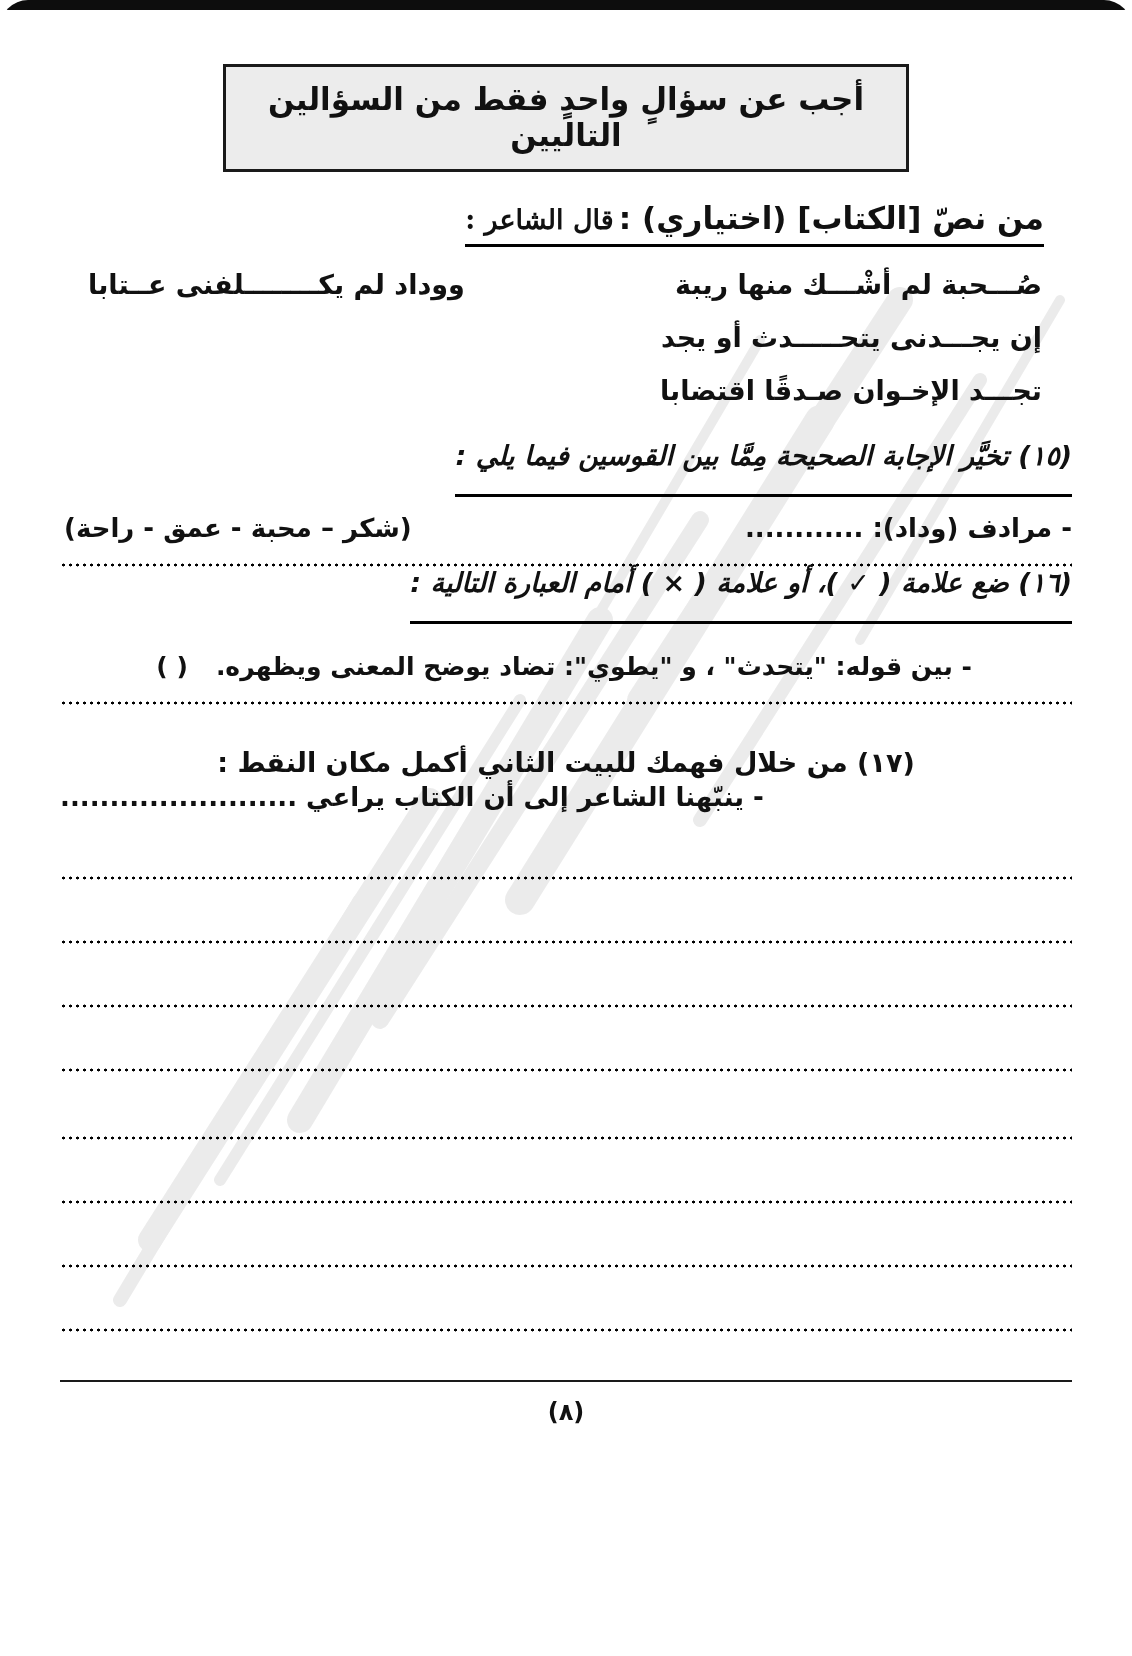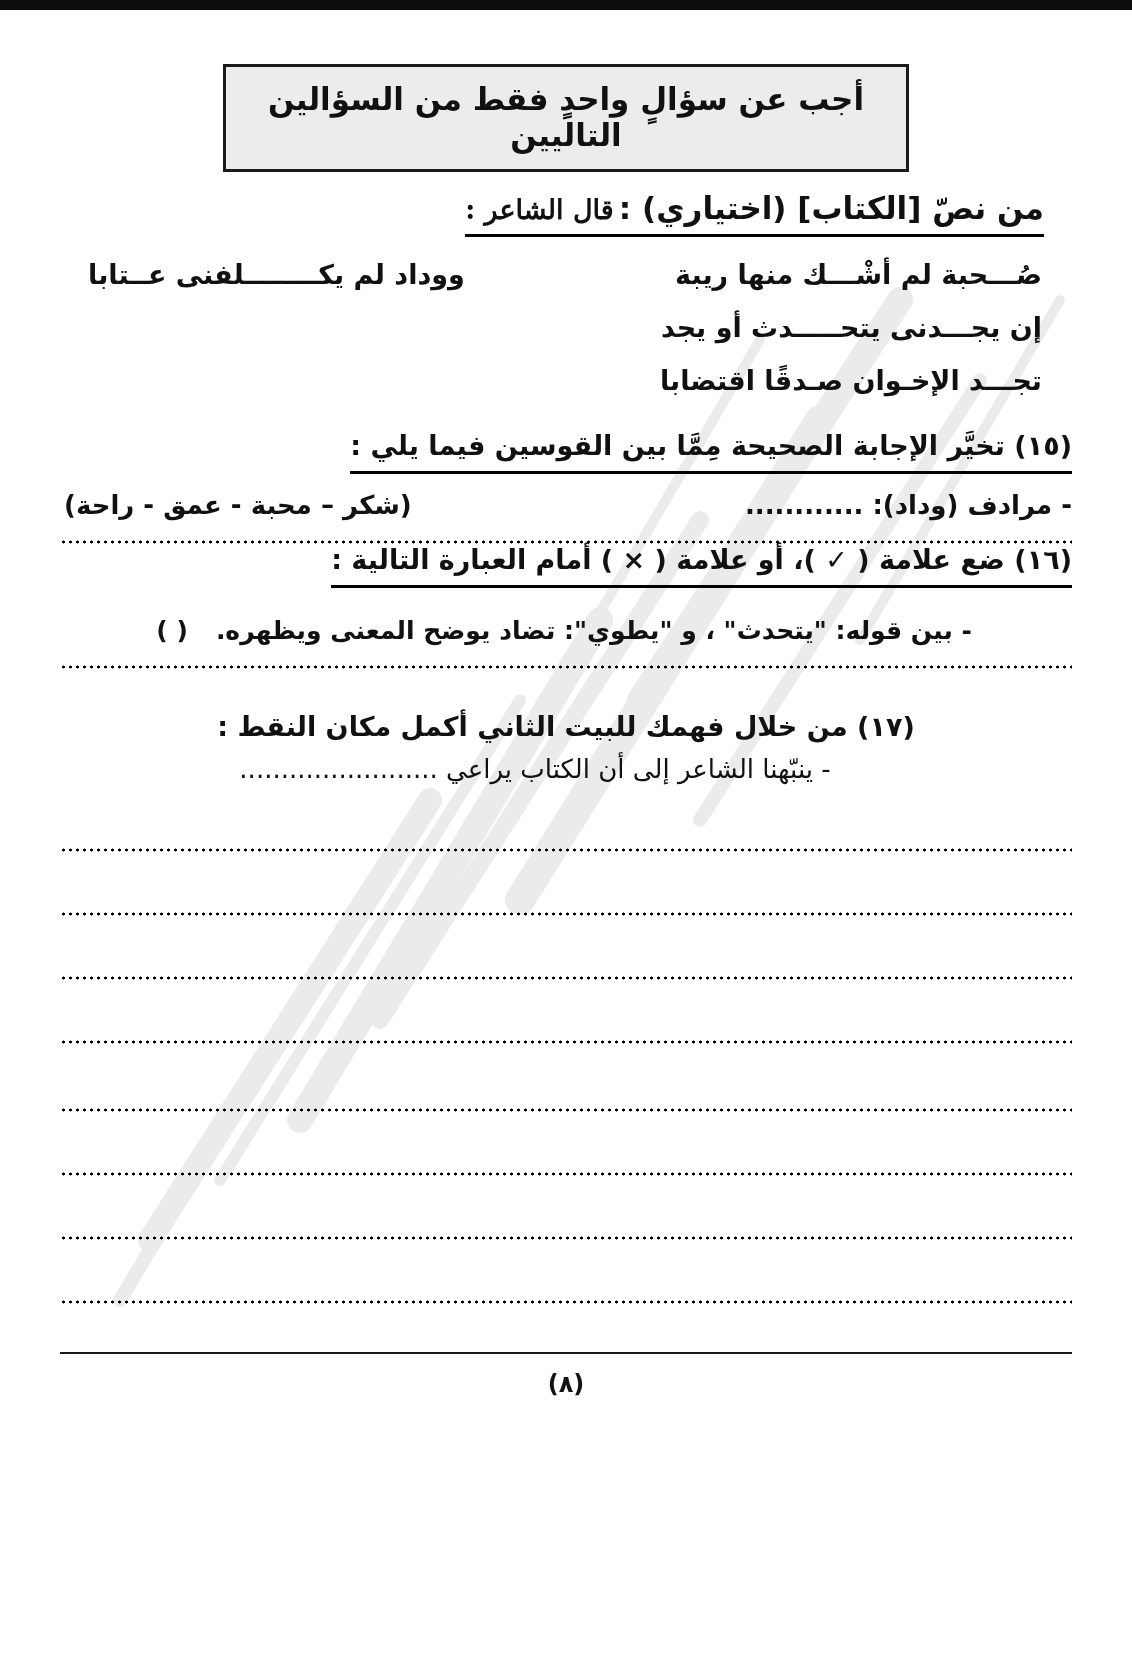--- a/index.html
+++ b/index.html
@@ -6,20 +6,21 @@
   .page {
     position: relative;
     width: 1132px;
     height: 1656px;
     margin: 0 auto;
     background: #ffffff;
     overflow: hidden;
     font-family: "DejaVu Sans", sans-serif;
     color: #111;
     direction: rtl;
+    border-radius: 28px;
   }
   .top-bar {
     position: absolute;
     top: 0; left: 0;
     width: 100%; height: 10px;
     background: #0d0d0d;
   }
   .watermark {
     position: absolute;
     inset: 0;
@@ -43,20 +44,21 @@
   }
   .section-heading {
     margin-top: 18px;
     text-align: right;
     padding-right: 28px;
   }
   .section-heading .inner {
     display: inline-block;
     border-bottom: 3px solid #000;
     padding-bottom: 8px;
+    margin-top: 10px;
   }
   .section-title { font-size: 31px; font-weight: 700; }
   .section-subtitle { font-size: 27px; font-weight: 700; font-family: "DejaVu Serif", serif; }
   .poem { margin-top: 22px; padding: 0 30px 0 28px; }
   .verse-row {
     display: flex;
     justify-content: space-between;
     align-items: baseline;
     font-size: 27px;
     font-weight: 700;
@@ -64,21 +66,22 @@
     white-space: nowrap;
   }
   .q-heading {
     text-align: right;
     font-size: 27px;
     font-weight: 700;
   }
   .q-heading .inner {
     display: inline-block;
     border-bottom: 3px solid #000;
-    padding-bottom: 10px;
+    padding-bottom: 23px;
+    font-style: italic;
   }
   .q15-heading { margin-top: 34px; }
   .q15-row {
     display: flex;
     justify-content: space-between;
     font-size: 26px;
     font-weight: 700;
     margin-top: 16px;
     padding-left: 4px;
   }
@@ -95,24 +98,24 @@
     display: flex;
     justify-content: flex-start;
     gap: 28px;
     font-size: 25px;
     font-weight: 700;
     margin-top: 28px;
     padding-right: 100px;
   }
   .q17-heading { margin-top: 42px; text-align: center; }
   .q17-item {
-    text-align: center;
+    text-align: left;
     font-size: 26px;
-    font-weight: 400;
-    margin-top: 12px;
+    font-weight: 700;
+    margin-top: 4px;
     padding-right: 62px;
   }
   .gap65 { margin-top: 64px !important; }
   .gap60 { margin-top: 60px !important; }
   .q18-heading { margin-top: 28px; }
   .footer-rule {
     margin-top: 48px;
     border-top: 2px solid #1a1a1a;
   }
   .page-number {

